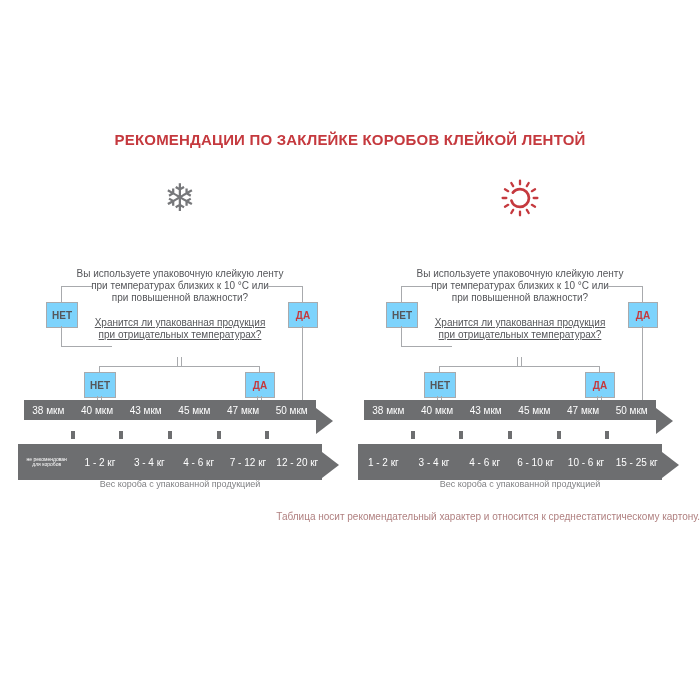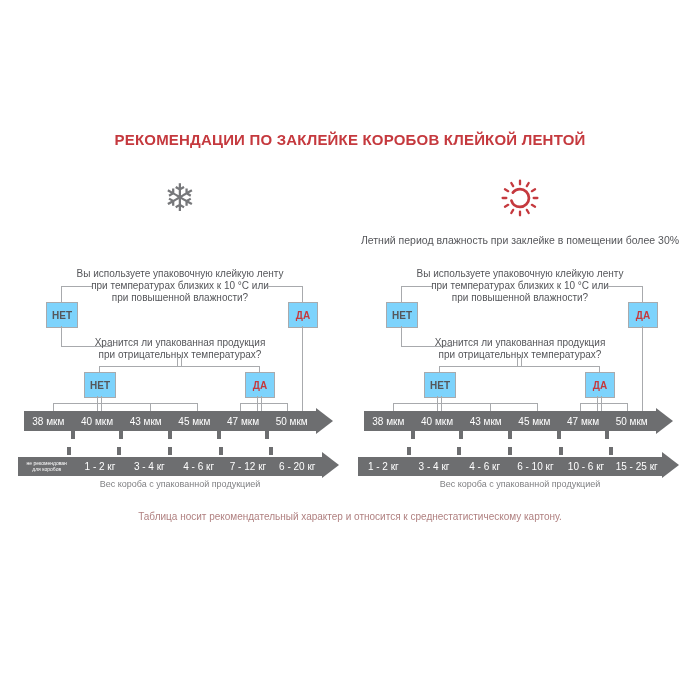--- a/index.html
+++ b/index.html
@@ -8,39 +8,39 @@
   .title{position:absolute;top:131px;left:0;width:700px;text-align:center;
          font-size:15px;font-weight:bold;color:#c5393e;letter-spacing:.2px;}
   .col{position:absolute;top:180px;width:332px;height:330px;}
   .col-winter{left:14px;}
   .col-summer{left:354px;}
   .season-icon{position:absolute;top:-2px;left:141px;width:50px;height:40px;text-align:center;}
   .snow-glyph{font-family:"DejaVu Sans", sans-serif;font-size:38px;line-height:40px;color:#76777a;}
   .period{position:absolute;top:54px;left:0;width:332px;text-align:center;font-size:10.5px;color:#55565a;}
   .qtext{position:absolute;text-align:center;font-size:10px;line-height:12px;color:#55565a;}
   .q1{top:88px;left:16px;width:300px;}
-  .q2{top:157px;left:16px;width:300px;}
+  .q2{top:137px;left:16px;width:300px;text-decoration:underline;}
   .hline{position:absolute;height:1px;background:#a8aaad;}
   .vline{position:absolute;width:1px;background:#a8aaad;}
   .fbox{position:absolute;border:1px solid #a8aaad;background:#7dd3fc;display:flex;align-items:center;
         justify-content:center;font-size:10px;font-weight:bold;color:#55565a;}
   .fbox.yes{color:#c5393e;}
   .arrow{position:absolute;background:#6d6e70;display:flex;}
-  .micron-arrow{top:231px;left:10px;width:292px;height:20px;}
-  .weight-arrow{top:277px;left:4px;width:304px;height:19px;}
+  .micron-arrow{top:220px;left:10px;width:292px;height:20px;}
+  .weight-arrow{top:264px;left:4px;width:304px;height:36px;}
   .ahead{position:absolute;width:0;height:0;border-top:13px solid transparent;
          border-bottom:13px solid transparent;border-left:17px solid #6d6e70;}
   .ahead.m{top:228px;left:302px;}
   .ahead.w{top:271.5px;left:308px;}
   .cell{flex:1;display:flex;align-items:center;justify-content:center;
         color:#ffffff;font-size:10px;white-space:nowrap;}
   .cell.tiny{font-size:5px;line-height:5.5px;white-space:normal;text-align:center;padding:0 4px;}
   .tick{position:absolute;width:4px;height:8px;background:#6d6e70;}
   .caption{position:absolute;top:299px;left:0;width:332px;text-align:center;font-size:9px;color:#808184;}
-  .footer{position:absolute;top:511px;left:0;width:700px;text-align:center;
+  .footer{position:absolute;top:511px;left:0;width:700px;text-align:right;
           font-size:10px;line-height:12.5px;color:#b08080;}
 </style>
 </head>
 <body>
 
 <div class="page">
 
   <div class="title">РЕКОМЕНДАЦИИ ПО ЗАКЛЕЙКЕ КОРОБОВ КЛЕЙКОЙ ЛЕНТОЙ</div>
 
   <div class="col col-winter">
@@ -111,21 +111,21 @@
     <div class="tick" style="top:267px;left:103px;"></div>
     <div class="tick" style="top:267px;left:154px;"></div>
     <div class="tick" style="top:267px;left:205px;"></div>
     <div class="tick" style="top:267px;left:255px;"></div>
     <div class="arrow weight-arrow">
       <div class="cell tiny">не рекомендован для коробов</div>
       <div class="cell">1 - 2 кг</div>
       <div class="cell">3 - 4 кг</div>
       <div class="cell">4 - 6 кг</div>
       <div class="cell">7 - 12 кг</div>
-      <div class="cell">6 - 20 кг</div>
+      <div class="cell">12 - 20 кг</div>
     </div>
     <div class="ahead w"></div>
 
     <div class="caption">Вес короба с упакованной продукцией</div>
   </div>
 
   <div class="col col-summer">
     <div class="season-icon">
       <svg width="40" height="40" viewBox="0 0 38 38">
         <circle cx="19" cy="19" r="8.5" fill="none" stroke="#c5393e" stroke-width="2.6" stroke-linecap="round" stroke-dasharray="46 8" stroke-dashoffset="22"></circle>
@@ -138,21 +138,20 @@
           <line x1="7.74" y1="25.5" x2="4.71" y2="27.25"></line>
           <line x1="6" y1="19" x2="2.5" y2="19"></line>
           <line x1="7.74" y1="12.5" x2="4.71" y2="10.75"></line>
           <line x1="12.5" y1="7.74" x2="10.75" y2="4.71"></line>
           <line x1="19" y1="6" x2="19" y2="2.5"></line>
           <line x1="25.5" y1="7.74" x2="27.25" y2="4.71"></line>
           <line x1="30.26" y1="12.5" x2="33.29" y2="10.75"></line>
         </g>
       </svg>
     </div>
-    <div class="period">Летний период влажность при заклейке в помещении более 30%</div>
 
     <div class="qtext q1">
       <div>Вы используете упаковочную клейкую ленту</div>
       <div>при температурах близких к 10 °С или</div>
       <div>при повышенной влажности?</div>
     </div>
 
     <div class="hline" style="top:106px;left:48px;width:30px;"></div>
     <div class="vline" style="top:106px;left:47px;height:16px;"></div>
     <div class="hline" style="top:106px;left:252px;width:37px;"></div>

